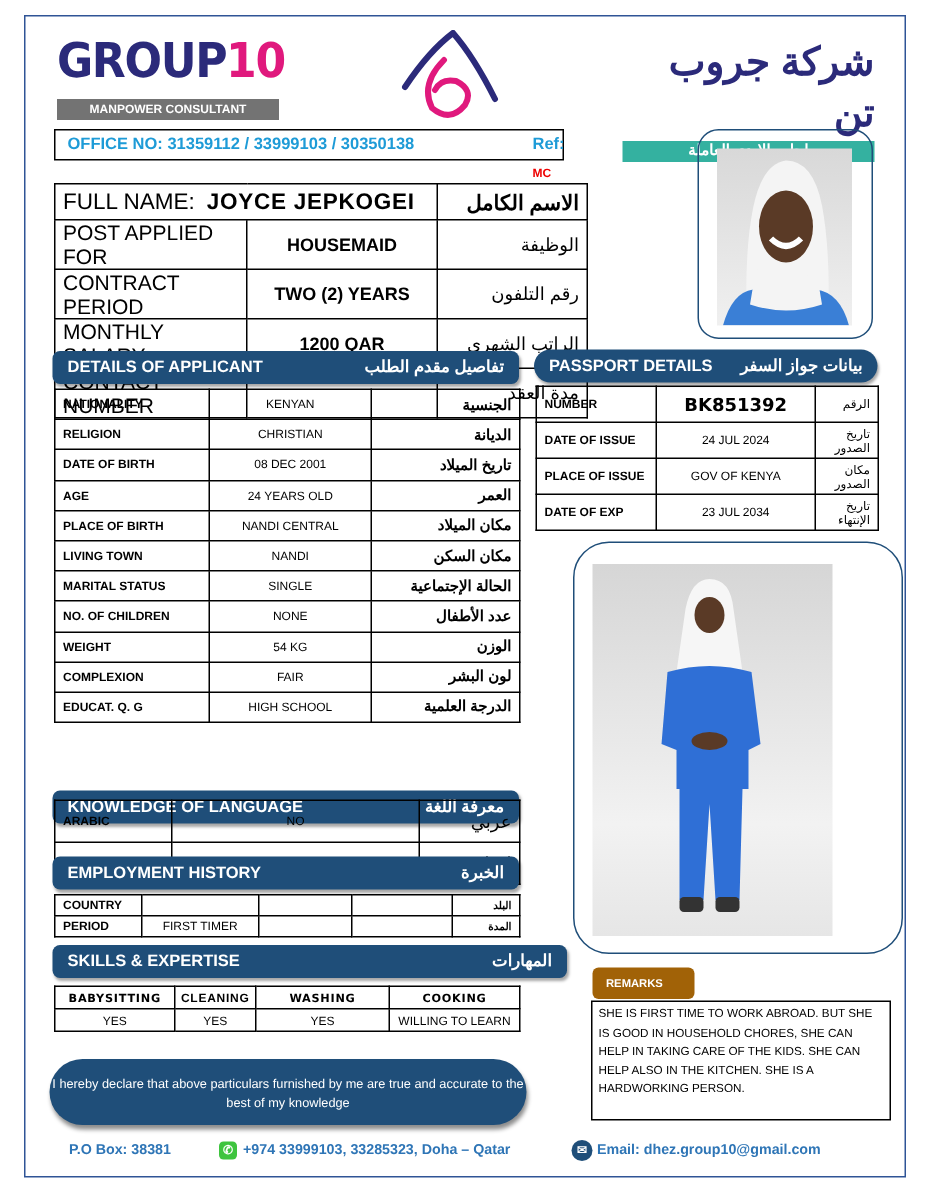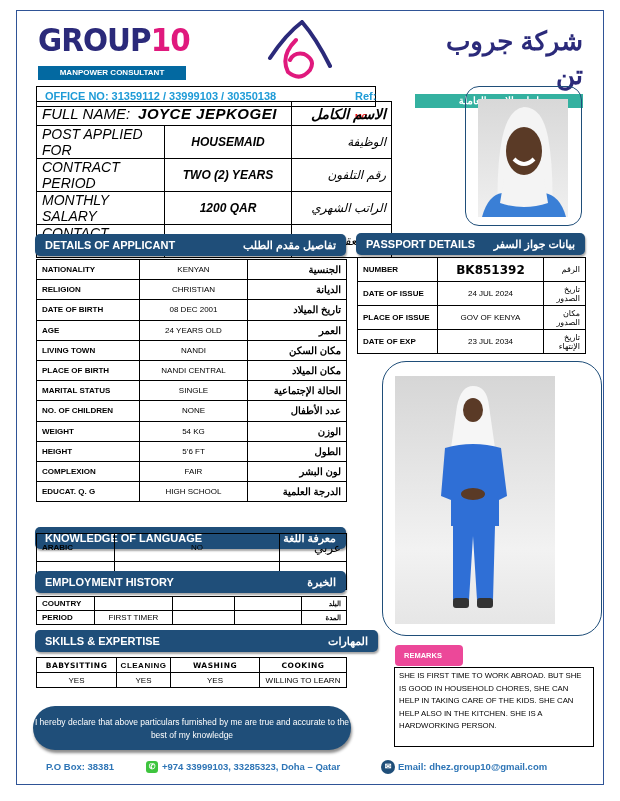--- a/index.html
+++ b/index.html
@@ -4,34 +4,34 @@
 <style>
   * { box-sizing: border-box; margin: 0; padding: 0; }
   body { width: 620px; height: 801px; background: #fff; position: relative; font-family: "Liberation Sans", sans-serif; overflow: hidden; }
   .frame { position: absolute; left: 16px; top: 10px; width: 588px; height: 775px; border: 1.5px solid #2f5496; }
   .abs { position: absolute; }
 
   
   .logo-en { left: 38px; top: 22px; }
   .logo-en .word { font-family: "DejaVu Sans", sans-serif; font-weight: bold; font-size: 32px; color: #2b2a7a; letter-spacing: -1px; transform: scaleX(0.92); transform-origin: left; display: inline-block; line-height: 36px; }
   .logo-en .num { color: #e0197d; }
-  .logo-en .band { position: absolute; left: 0; top: 44px; width: 148px; height: 14px; background: #0369a1; color: #fff; font-size: 8px; font-weight: bold; text-align: center; line-height: 14px; }
+  .logo-en .band { position: absolute; left: 0; top: 44px; width: 148px; height: 14px; background: #737373; color: #fff; font-size: 8px; font-weight: bold; text-align: center; line-height: 14px; }
   .logo-mid { left: 266px; top: 20px; width: 70px; height: 60px; }
   .logo-ar { left: 415px; top: 24px; width: 168px; }
   .logo-ar .word { font-size: 26px; font-weight: bold; color: #2b2a7a; text-align: right; direction: rtl; line-height: 34px; }
   .logo-ar .band { margin-top: 2px; height: 14px; background: #34b1a0; color: #fff; font-size: 10px; font-weight: bold; text-align: center; line-height: 14px; direction: rtl; }
 
   
   .office { left: 36px; top: 86px; width: 340px; height: 21px; border: 1px solid #000; font-size: 11px; font-weight: bold; color: #1e9bd7; line-height: 19px; padding-left: 8px; }
   .office .ref { position: absolute; left: 318px; top: 0; color: #1e9bd7; }
   .office .ref b { color: #e00; font-size: 8px; }
 
   
   table { border-collapse: collapse; }
-  .info { left: 36px; top: 101px; width: 356px; font-style: italic; }
+  .info { left: 36px; top: 122px; width: 356px; }
   .info td { border: 1px solid #000; height: 24px; font-size: 14px; color: #000; padding: 0 5px; }
   .info tr.name td { border-width: 1.5px; font-size: 15px; }
   .info .lab { width: 128px; }
   .info .val { text-align: center; font-weight: bold; font-size: 12px; }
   .info .ar { text-align: right; direction: rtl; font-size: 12px; width: 100px; }
   .info .namev { font-weight: bold; font-size: 15px; margin-left: 8px; letter-spacing: 0.5px; }
 
   
   .photo1 { left: 465px; top: 86px; width: 117px; height: 140px; border: 1.5px solid #1f4e79; border-radius: 14px; }
   .photo1 .img { position: absolute; left: 12px; top: 12px; width: 90px; height: 118px; background: linear-gradient(#d8d8d8, #f0f0f0); overflow: hidden; }
@@ -68,21 +68,21 @@
   .declare { left: 33px; top: 706px; width: 318px; height: 44px; background: #1f4e79; color: #fff; border-radius: 22px; font-size: 8.5px; text-align: center; padding-top: 10px; line-height: 13px; box-shadow: 1px 3px 3px rgba(0,0,0,0.45); }
 
   
   .pass { left: 357px; top: 257px; width: 229px; }
   .pass td { border: 1px solid #000; height: 24px; font-size: 8px; padding: 0 5px; }
   .pass .l { width: 80px; font-weight: bold; }
   .pass .v { text-align: center; }
   .pass .v.big { font-size: 12px; font-weight: bold; font-family: "DejaVu Sans", sans-serif; }
   .pass .a { width: 42px; direction: rtl; text-align: right; font-size: 8px; line-height: 9px; }
 
-  .remarks-btn { left: 395px; top: 645px; width: 68px; height: 21px; background: #ec4899; color: #fff; font-size: 7.5px; font-weight: bold; border-radius: 4px; line-height: 21px; padding-left: 9px; }
+  .remarks-btn { left: 395px; top: 645px; width: 68px; height: 21px; background: #a16207; color: #fff; font-size: 7.5px; font-weight: bold; border-radius: 4px; line-height: 21px; padding-left: 9px; }
   .remarks { left: 394px; top: 667px; width: 200px; height: 80px; border: 1px solid #000; font-size: 7.8px; line-height: 12.5px; padding: 2px 4px; color: #000; }
 
   .footer { top: 761px; font-size: 9.5px; font-weight: bold; color: #2e75b6; }
   .wa { display: inline-block; width: 12px; height: 12px; background: #3ec43e; border-radius: 3px; color: #fff; font-size: 8px; text-align: center; line-height: 12px; vertical-align: middle; margin-right: 4px; }
   .mail { display: inline-block; width: 14px; height: 14px; background: #1f4e79; border-radius: 50%; color: #fff; font-size: 8px; text-align: center; line-height: 14px; vertical-align: middle; margin-right: 3px; }
 </style>
 </head>
 <body>
 
 <div class="frame"></div>
@@ -170,48 +170,43 @@
         <td class="l">DATE OF BIRTH</td>
         <td class="v">08 DEC 2001</td>
         <td class="a">تاريخ الميلاد</td>
       </tr>
   <tr>
         <td class="l">AGE</td>
         <td class="v">24 YEARS OLD</td>
         <td class="a">العمر</td>
       </tr>
   <tr>
+        <td class="l">PLACE OF BIRTH</td>
+        <td class="v">NANDI CENTRAL</td>
+        <td class="a">مكان الميلاد</td>
+      </tr>
+  <tr>
         <td class="l">LIVING TOWN</td>
         <td class="v">NANDI</td>
         <td class="a">مكان السكن</td>
       </tr>
   <tr>
-        <td class="l">PLACE OF BIRTH</td>
-        <td class="v">NANDI CENTRAL</td>
-        <td class="a">مكان الميلاد</td>
-      </tr>
-  <tr>
         <td class="l">MARITAL STATUS</td>
         <td class="v">SINGLE</td>
         <td class="a">الحالة الإجتماعية</td>
       </tr>
   <tr>
         <td class="l">NO. OF CHILDREN</td>
         <td class="v">NONE</td>
         <td class="a">عدد الأطفال</td>
       </tr>
   <tr>
         <td class="l">WEIGHT</td>
         <td class="v">54 KG</td>
         <td class="a">الوزن</td>
-      </tr>
-  <tr>
-        <td class="l">HEIGHT</td>
-        <td class="v">5’6 FT</td>
-        <td class="a">الطول</td>
       </tr>
   <tr>
         <td class="l">COMPLEXION</td>
         <td class="v">FAIR</td>
         <td class="a">لون البشر</td>
       </tr>
   <tr>
         <td class="l">EDUCAT. Q. G</td>
         <td class="v">HIGH SCHOOL</td>
         <td class="a">الدرجة العلمية</td>
@@ -277,21 +272,21 @@
     <td>YES</td>
     <td>YES</td>
     <td>YES</td>
     <td>WILLING TO LEARN</td>
   </tr>
 </tbody>
   </table>
 
 <div class="abs declare">I hereby declare that above particulars furnished by me are true and accurate to the best of my knowledge</div>
 
-<div class="abs sec" style="left:356px;top:233px;width:229px;">
+<div class="abs sec" style="left:356px;top:233px;width:229px;border-radius:11px;">
   <span>PASSPORT DETAILS</span>
   <span class="ar">بيانات جواز السفر</span>
 </div>
 <table class="abs pass">
   <tbody>
       <tr>
         <td class="l">NUMBER</td>
         <td class="v big">BK851392</td>
         <td class="a">الرقم</td>
       </tr>

